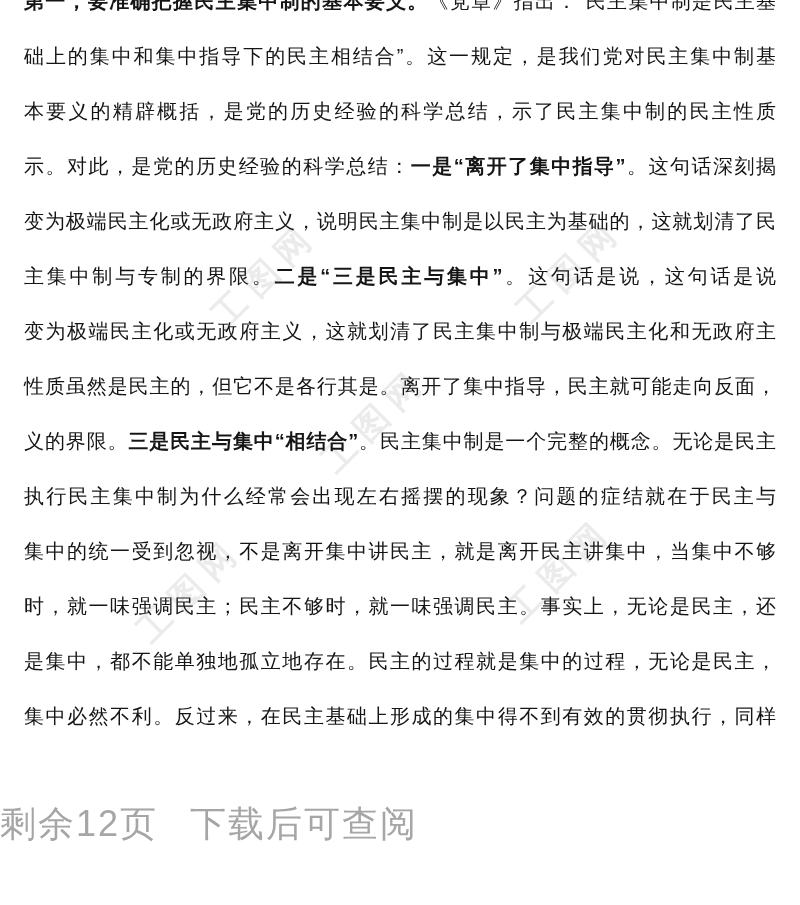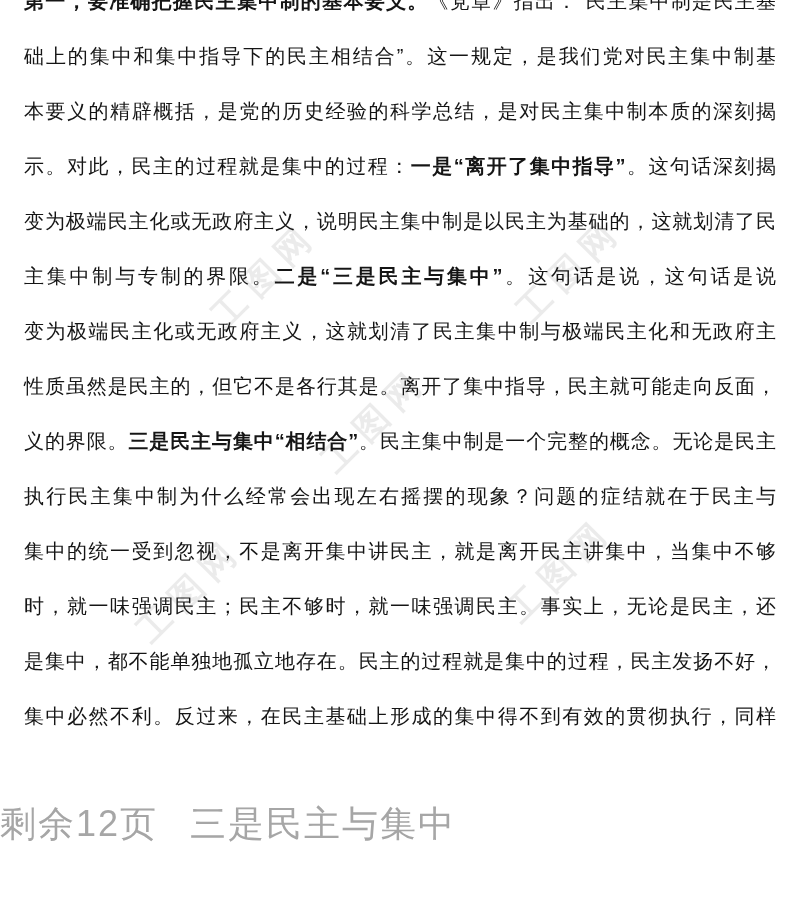--- a/index.html
+++ b/index.html
@@ -74,32 +74,32 @@
       <div class="watermark" style="left: 265px; top: 275px; color: rgb(138, 138, 138); opacity: 0.16;">工图网</div>
       <div class="watermark" style="left: 570px; top: 270px; color: rgb(138, 138, 138); opacity: 0.16;">工图网</div>
       <div class="watermark" style="left: 375px; top: 420px; color: rgb(138, 138, 138); opacity: 0.16;">工图网</div>
       <div class="watermark" style="left: 190px; top: 590px; color: rgb(138, 138, 138); opacity: 0.16;">工图网</div>
       <div class="watermark" style="left: 560px; top: 570px; color: rgb(138, 138, 138); opacity: 0.16;">工图网</div>
     </div>
 
   <div class="doc-body" id="doc-body" style="color: rgb(21, 21, 21);">
       <div class="doc-line"><span class="bold">第一，要准确把握民主集中制的基本要义。</span><span>《党章》指出：“民主集中制是民主基</span></div>
       <div class="doc-line"><span>础上的集中和集中指导下的民主相结合”。这一规定，是我们党对民主集中制基</span></div>
-      <div class="doc-line"><span>本要义的精辟概括，是党的历史经验的科学总结，是对民主集中制本质的深刻揭</span></div>
-      <div class="doc-line"><span>示。对此，民主的过程就是集中的过程：</span><span class="bold">一是“离开了集中指导”</span><span>。这句话深刻揭</span></div>
+      <div class="doc-line"><span>本要义的精辟概括，是党的历史经验的科学总结，示了民主集中制的民主性质</span></div>
+      <div class="doc-line"><span>示。对此，是党的历史经验的科学总结：</span><span class="bold">一是“离开了集中指导”</span><span>。这句话深刻揭</span></div>
       <div class="doc-line"><span>变为极端民主化或无政府主义，说明民主集中制是以民主为基础的，这就划清了民</span></div>
       <div class="doc-line"><span>主集中制与专制的界限。</span><span class="bold">二是“三是民主与集中”</span><span>。这句话是说，这句话是说</span></div>
       <div class="doc-line"><span>变为极端民主化或无政府主义，这就划清了民主集中制与极端民主化和无政府主</span></div>
       <div class="doc-line"><span>性质虽然是民主的，但它不是各行其是。离开了集中指导，民主就可能走向反面，</span></div>
       <div class="doc-line"><span>义的界限。</span><span class="bold">三是民主与集中“相结合”</span><span>。民主集中制是一个完整的概念。无论是民主</span></div>
       <div class="doc-line"><span>执行民主集中制为什么经常会出现左右摇摆的现象？问题的症结就在于民主与</span></div>
       <div class="doc-line"><span>集中的统一受到忽视，不是离开集中讲民主，就是离开民主讲集中，当集中不够</span></div>
       <div class="doc-line"><span>时，就一味强调民主；民主不够时，就一味强调民主。事实上，无论是民主，还</span></div>
-      <div class="doc-line"><span>是集中，都不能单独地孤立地存在。民主的过程就是集中的过程，民主发扬不好，</span></div>
+      <div class="doc-line"><span>是集中，都不能单独地孤立地存在。民主的过程就是集中的过程，无论是民主，</span></div>
       <div class="doc-line"><span>集中必然不利。反过来，在民主基础上形成的集中得不到有效的贯彻执行，同样</span></div>
     </div>
 
   <div class="footer" style="color: rgb(166, 166, 166);">
     <span>剩余12页</span>
-    <span>三是民主与集中</span>
+    <span>下载后可查阅</span>
   </div>
 
 </div>
 
 </body></html>

